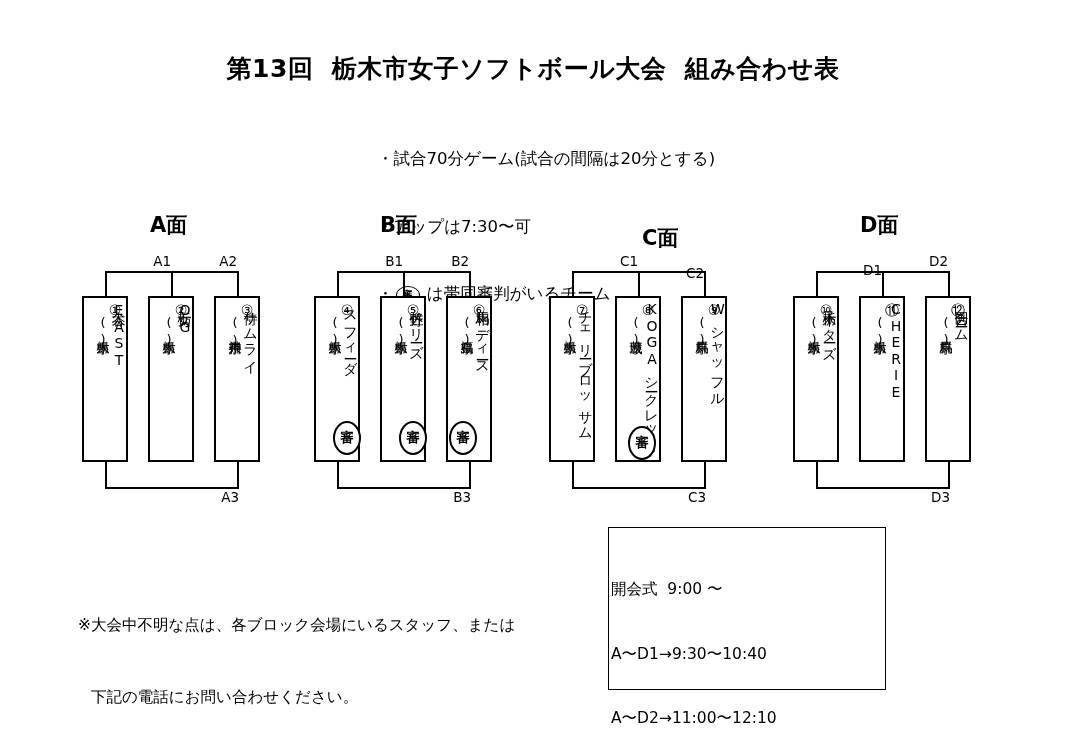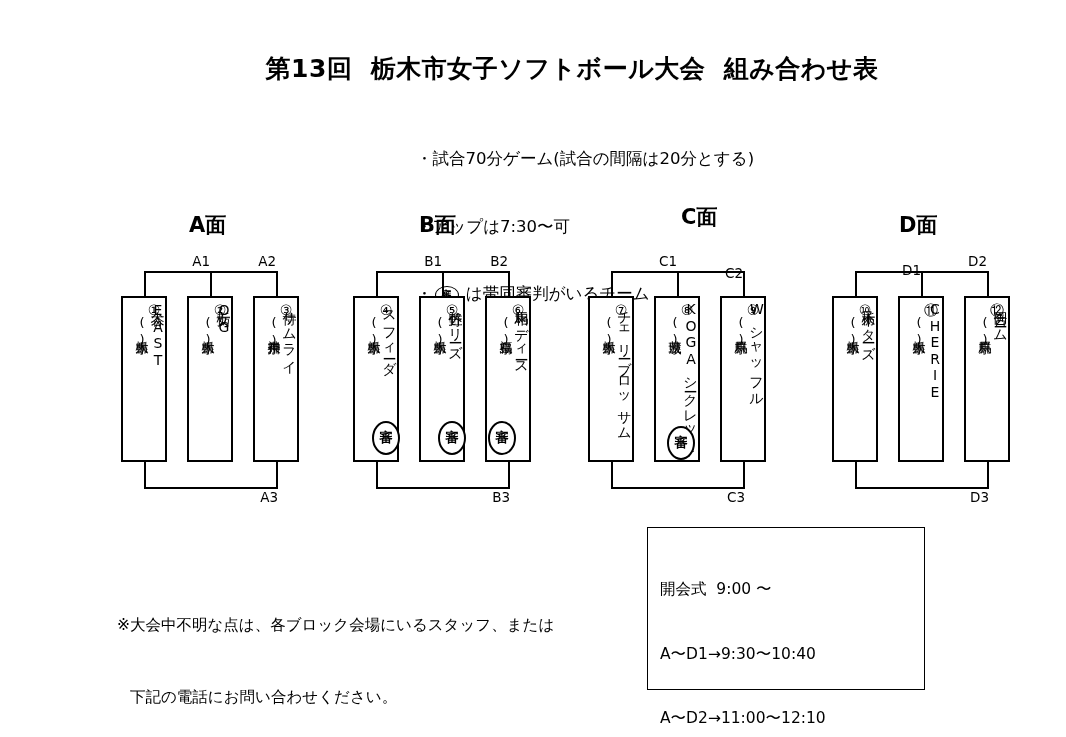--- a/index.html
+++ b/index.html
@@ -9,21 +9,21 @@
   }
   body {
     width: 1066px;
     height: 737px;
     position: relative;
     font-family: "DejaVu Sans", "Liberation Sans", sans-serif;
     color: #000000;
     overflow: hidden;
   }
 
-  .page { position: absolute; inset: 0; margin-left: 39px; }
+  .page { position: absolute; inset: 0; }
 
   
   .title {
     position: absolute;
     top: 52px;
     left: 0;
     width: 1066px;
     text-align: center;
     font-size: 25px;
     font-weight: bold;
@@ -146,21 +146,21 @@
 
   
   .schedule {
     position: absolute;
     left: 608px;
     top: 527px;
     width: 278px;
     height: 163px;
     border: 1.8px solid #000;
     box-sizing: border-box;
-    padding: 8px 0 0 12px;
+    padding: 8px 0 0 2px;
     font-size: 15.5px;
     line-height: 21.5px;
     white-space: pre;
   }
   .sched-line { display: block; height: 21.5px; }
 </style>
 </head>
 <body>
 
 <div class="page">
@@ -168,21 +168,21 @@
   <div class="title">第13回  栃木市女子ソフトボール大会  組み合わせ表</div>
 
   <div class="notes">
     <span class="note-line">・試合70分ゲーム(試合の間隔は20分とする)</span>
     <span class="note-line">・アップは7:30〜可</span>
     <span class="note-line"><span>・</span><span class="legend-badge">審</span><span> は帯同審判がいるチーム</span></span>
   </div>
 
   <div class="block-title" style="left:150px; top:211px;">A面</div>
   <div class="block-title" style="left:380px; top:211px;">B面</div>
-  <div class="block-title" style="left:615px; top:203px;padding-left:27px;">C面</div>
+  <div class="block-title" style="left:615px; top:224px;padding-left:27px;">C面</div>
   <div class="block-title" style="left:860px; top:211px;">D面</div>
 
   <div class="bracket">
 
     <div class="hline" style="left:105px; top:271px; width:66px;"></div>
     <div class="vline" style="left:105px; top:271px; height:25px;"></div>
     <div class="vline" style="left:171px; top:271px; height:25px;"></div>
     <div class="match-label" style="left:105px; top:253px; width:66px;">A1</div>
 
     <div class="hline" style="left:171px; top:271px; width:66px;"></div>

